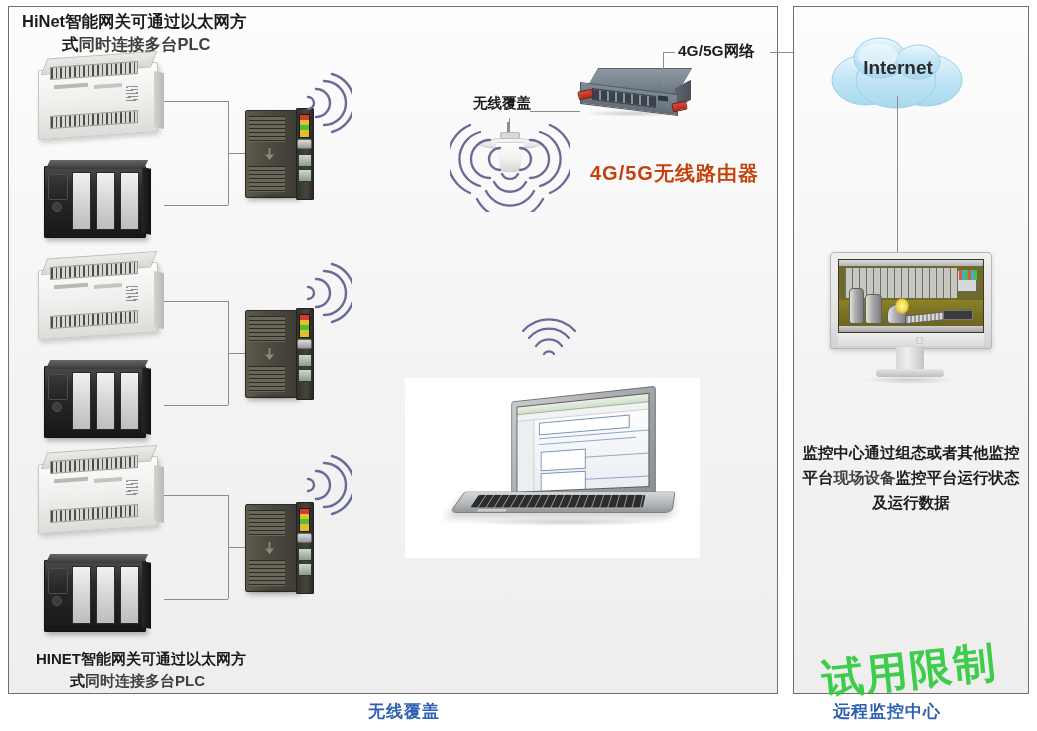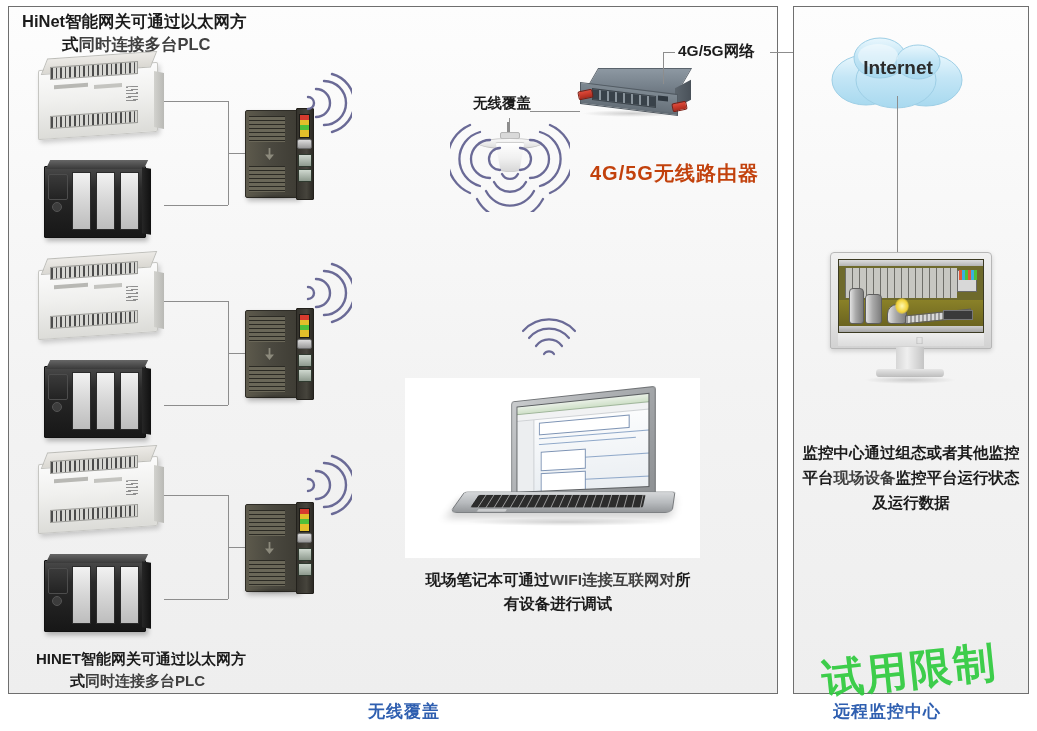--- a/index.html
+++ b/index.html
@@ -542,23 +542,20 @@
         <div class="sc-row" style="left:74px;top:78px;width:62px;"></div>
       </div>
     </div>
     <div class="lt-base">
       <div class="lt-keys"></div>
       <div class="lt-pad"></div>
     </div>
     <div class="lt-shadow"></div>
   </div>
 
-  <div class="txt center-lines" id="laptop-text">
-    <span>现场笔记本可通过</span><span class="red">WIFI连接互联网对</span><span>所有设备进行调试</span>
-  </div>
 
   <div class="panel-caption" id="cap-left">无线覆盖</div>
 
   <div class="panel" id="panel-right"></div>
 
   <div id="cloud">
     <svg width="152" height="82" viewBox="0 0 152 82" style="position:absolute;left:0;top:0;">
       <defs>
         <linearGradient id="cg" x1="0" y1="0" x2="0" y2="1">
           <stop offset="0%" stop-color="#e9f7fd"></stop>

